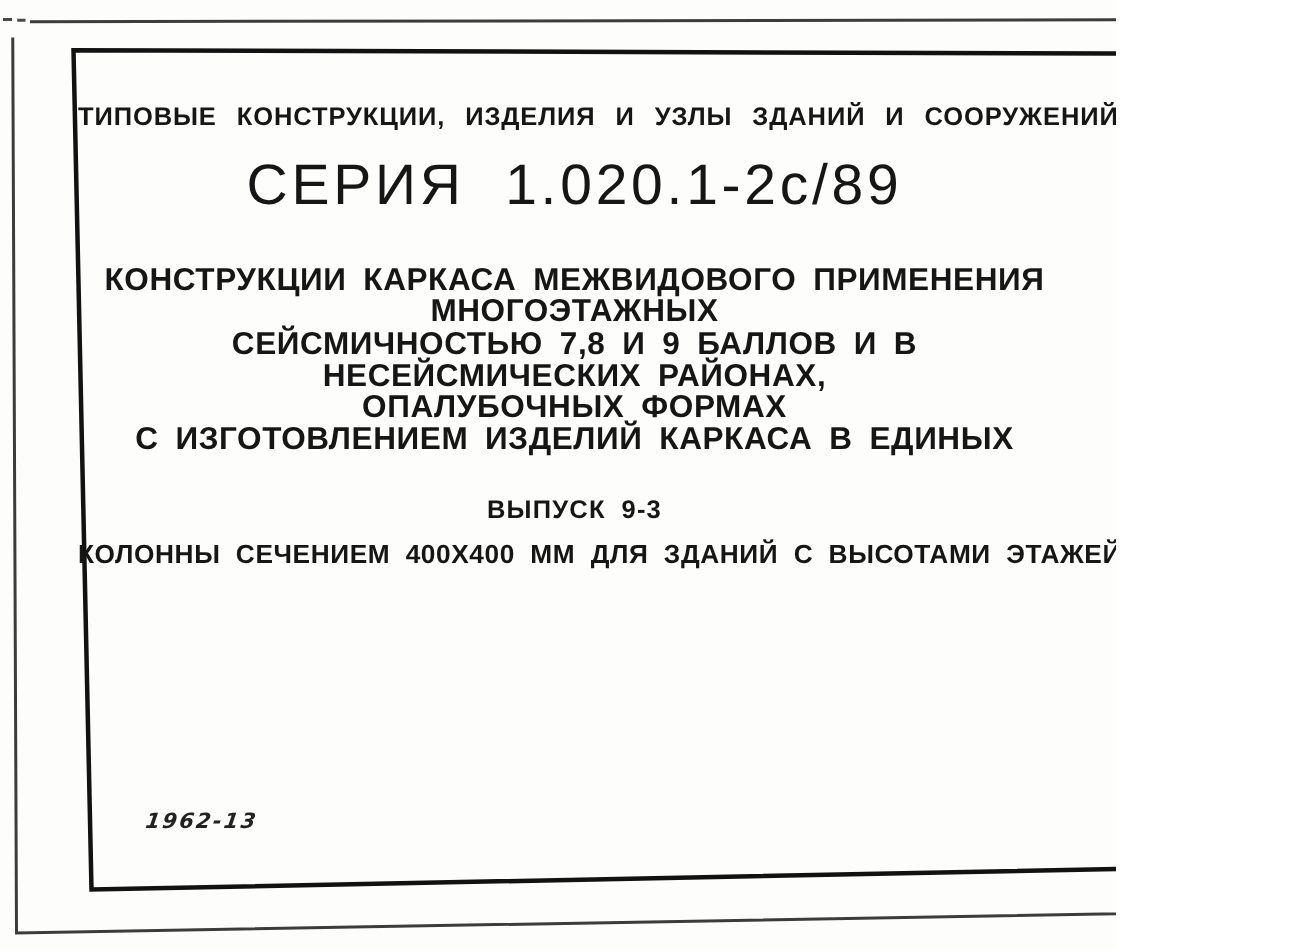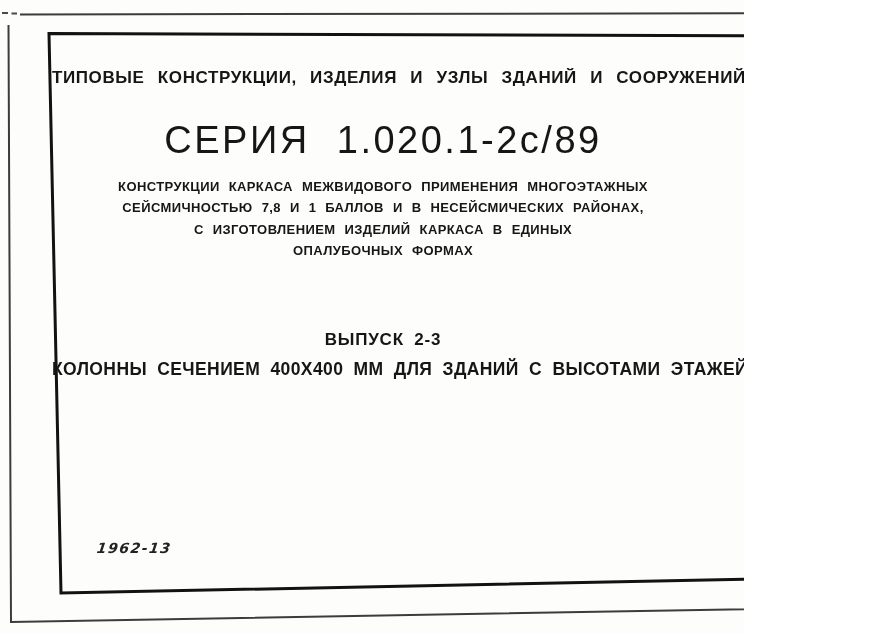--- a/index.html
+++ b/index.html
@@ -37,31 +37,30 @@
     font-size: 17px;
     letter-spacing: 0.6px;
     word-spacing: 8px;
   }
   .series-line {
     top: 103px;
     font-size: 38px;
     font-weight: normal;
     letter-spacing: 2.5px;
     word-spacing: 14px;
-    margin-top: 16px;
   }
   .description-block {
     position: absolute;
     left: 52px;
     right: 30px;
     top: 176px;
     text-align: center;
     color: #161616;
     font-weight: bold;
-    font-size: 13px;
+    font-size: 21px;
     line-height: 21.3px;
     letter-spacing: 0.4px;
     word-spacing: 5px;
   }
   .issue-line {
     top: 330px;
     font-size: 17px;
     letter-spacing: 0.8px;
     word-spacing: 5px;
   }
@@ -113,26 +112,26 @@
 
     <polygon points="49,33.5 851,36 858,577 61,593" fill="none" stroke="#121212" stroke-width="3"></polygon>
   </svg>
 
   <div class="draft-text header-line">ТИПОВЫЕ КОНСТРУКЦИИ, ИЗДЕЛИЯ И УЗЛЫ ЗДАНИЙ И СООРУЖЕНИЙ</div>
 
   <div class="draft-text series-line">СЕРИЯ 1.020.1-2с/89</div>
 
   <div class="description-block">
     <div>КОНСТРУКЦИИ КАРКАСА МЕЖВИДОВОГО ПРИМЕНЕНИЯ МНОГОЭТАЖНЫХ</div>
-    <div>СЕЙСМИЧНОСТЬЮ 7,8 И 1 БАЛЛОВ И В НЕСЕЙСМИЧЕСКИХ РАЙОНАХ,</div>
+    <div>СЕЙСМИЧНОСТЬЮ 7,8 И 9 БАЛЛОВ И В НЕСЕЙСМИЧЕСКИХ РАЙОНАХ,</div>
+    <div>ОПАЛУБОЧНЫХ ФОРМАХ</div>
     <div>С ИЗГОТОВЛЕНИЕМ ИЗДЕЛИЙ КАРКАСА В ЕДИНЫХ</div>
-    <div>ОПАЛУБОЧНЫХ ФОРМАХ</div>
   </div>
 
-  <div class="draft-text issue-line">ВЫПУСК 2-3</div>
+  <div class="draft-text issue-line">ВЫПУСК 9-3</div>
 
   <div class="draft-text subject-line">КОЛОННЫ СЕЧЕНИЕМ 400X400 ММ ДЛЯ ЗДАНИЙ С ВЫСОТАМИ ЭТАЖЕЙ 3,6 И 3,6 (4,8) М</div>
 
 
   <div class="handwritten-note">1962-13</div>
 
   <div class="watermark">gbi22.ru</div>
 
 </div>
 

